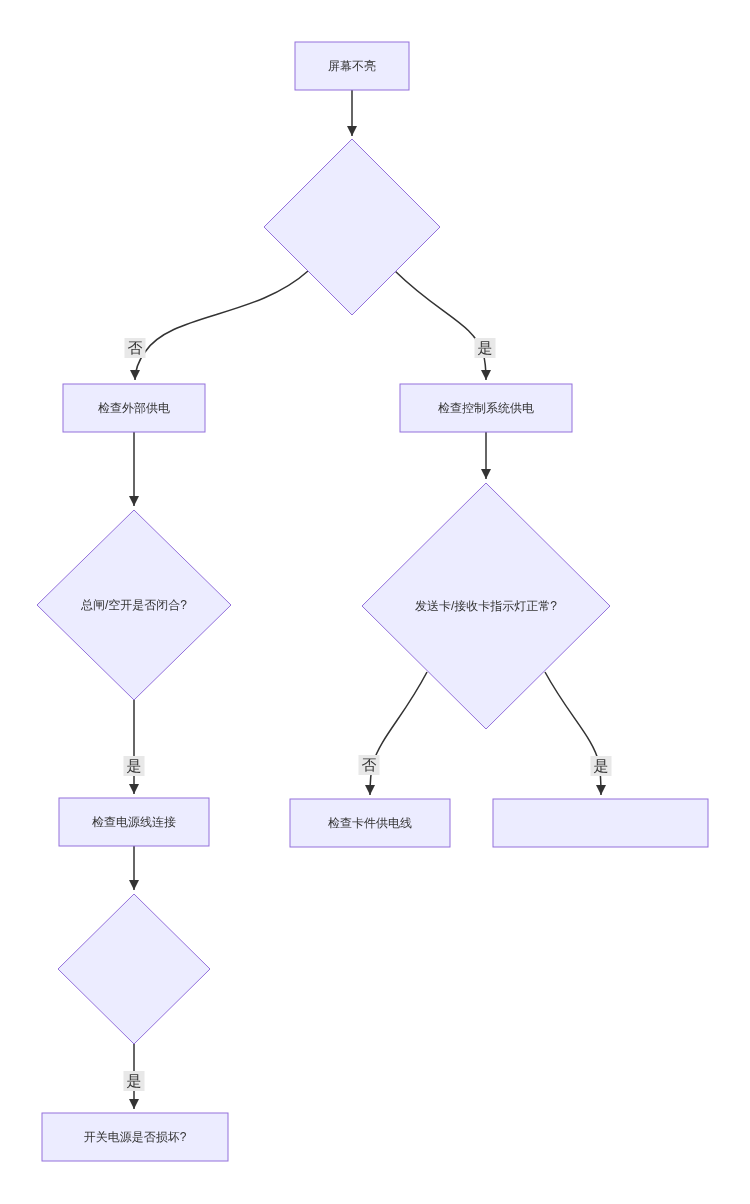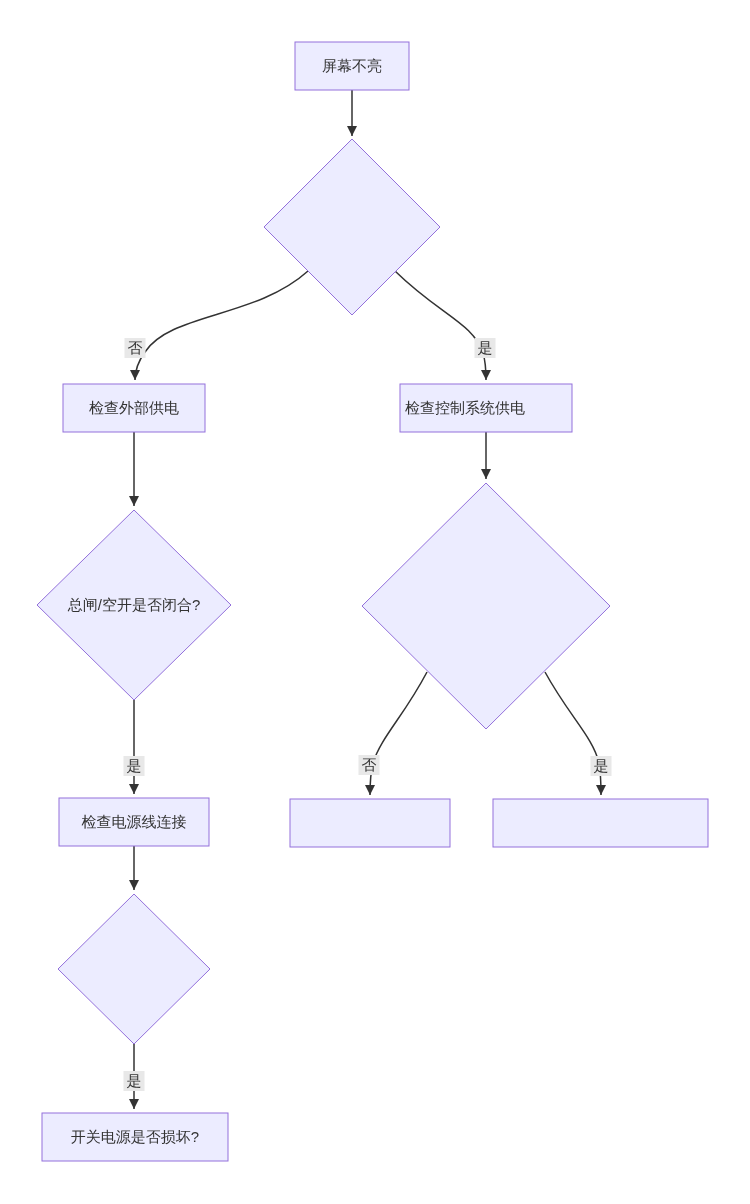--- a/index.html
+++ b/index.html
@@ -34,21 +34,21 @@
     stroke:var(--edge-line);
     stroke-width:1.5;
   }
   .arrow-head{fill:var(--edge-line);}
   .node-label{
     position:absolute;
     display:flex;
     align-items:center;
     justify-content:center;
     text-align:center;
-    font-size:15px;
+    font-size:12px;
     line-height:1.5;
     color:var(--text);
   }
   .node-label span{display:inline-block;}
   .edge-label{
     position:absolute;
     transform:translate(-50%,-50%);
     background:var(--edge-label-bg);
     color:var(--text);
     font-size:15px;
@@ -95,38 +95,44 @@
 
   <div class="node-label" style="left:295px;top:42px;width:114px;height:48px;">
     <span>屏幕不亮</span>
   </div>
 
 
   <div class="node-label" style="left:63px;top:384px;width:142px;height:48px;border-radius:19px;">
     <span>检查外部供电</span>
   </div>
 
-  <div class="node-label" style="left:379px;top:384px;width:172px;height:48px;">
+  <div class="node-label" style="left:400px;top:384px;width:172px;height:48px;">
     <span>检查控制系统供电</span>
   </div>
 
   <div class="node-label" style="left:37px;top:510px;width:194px;height:190px;text-align:right;">
     <span>总闸/空开是否闭合?</span>
   </div>
 
   <div class="node-label" style="left:59px;top:798px;width:150px;height:48px;">
     <span>检查电源线连接</span>
   </div>
 
 
   <div class="node-label" style="left:42px;top:1113px;width:186px;height:48px;">
     <span>开关电源是否损坏?</span>
   </div>
 
+  <div class="node-label" style="left:362px;top:483px;width:248px;height:246px;">
+    <span style="width:176px;">发送卡/接收卡指示灯正常?</span>
+  </div>
 
+  <div class="node-label" style="left:290px;top:799px;width:160px;height:48px;">
+    <span>检查卡件供电线</span>
+  </div>
 
 
   <div class="edge-label" style="left:135px;top:348px;">否</div>
   <div class="edge-label" style="left:485px;top:348px;">是</div>
   <div class="edge-label" style="left:134px;top:766px;">是</div>
   <div class="edge-label" style="left:369px;top:765px;">否</div>
   <div class="edge-label" style="left:601px;top:766px;">是</div>
   <div class="edge-label" style="left:134px;top:1081px;">是</div>
 
 </div>

